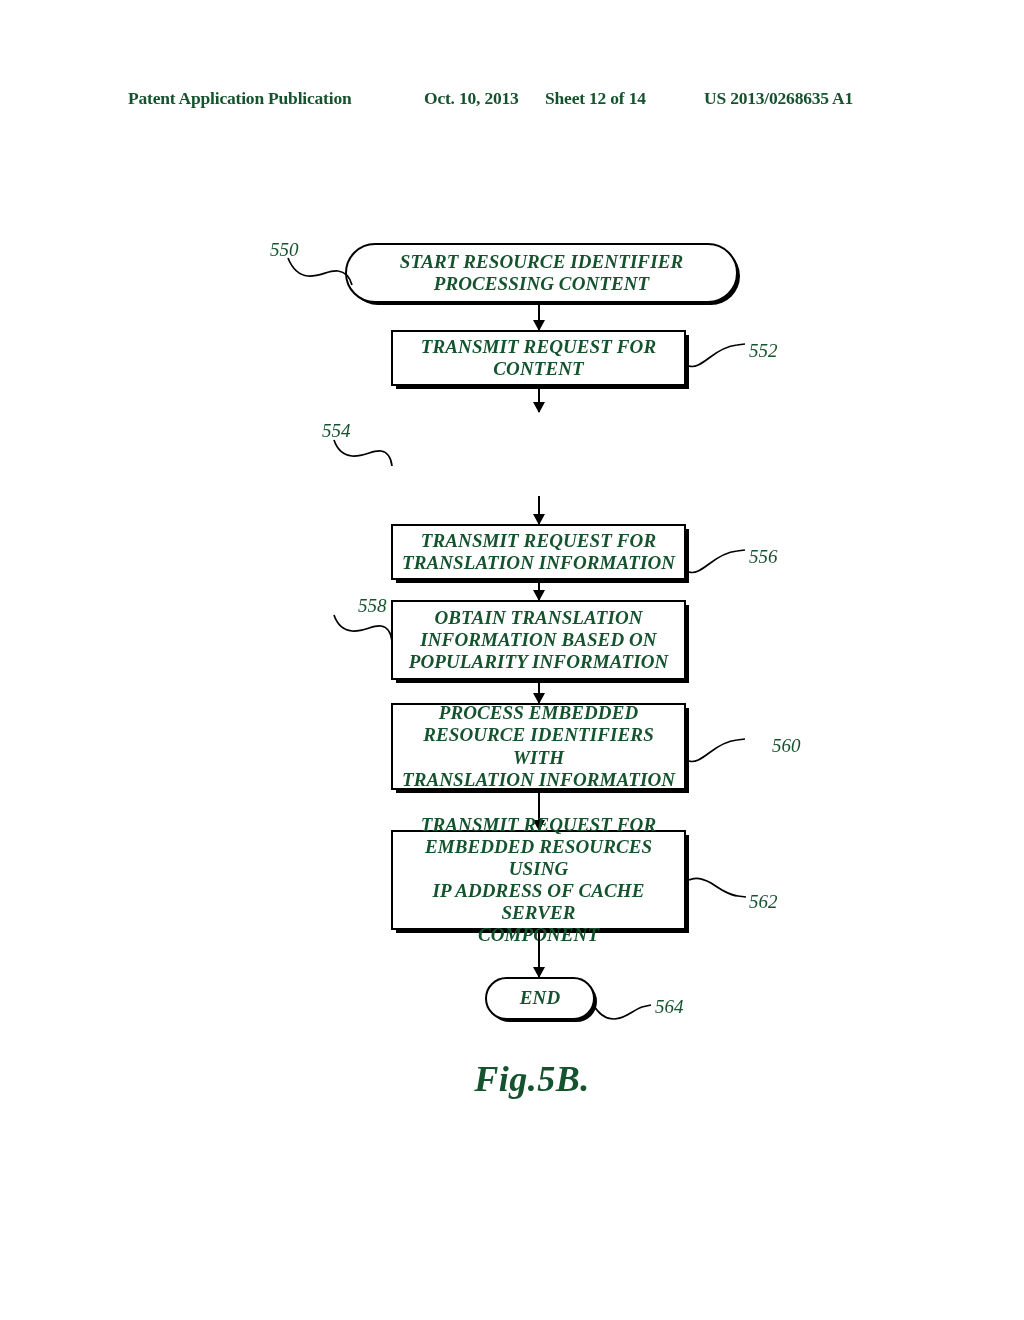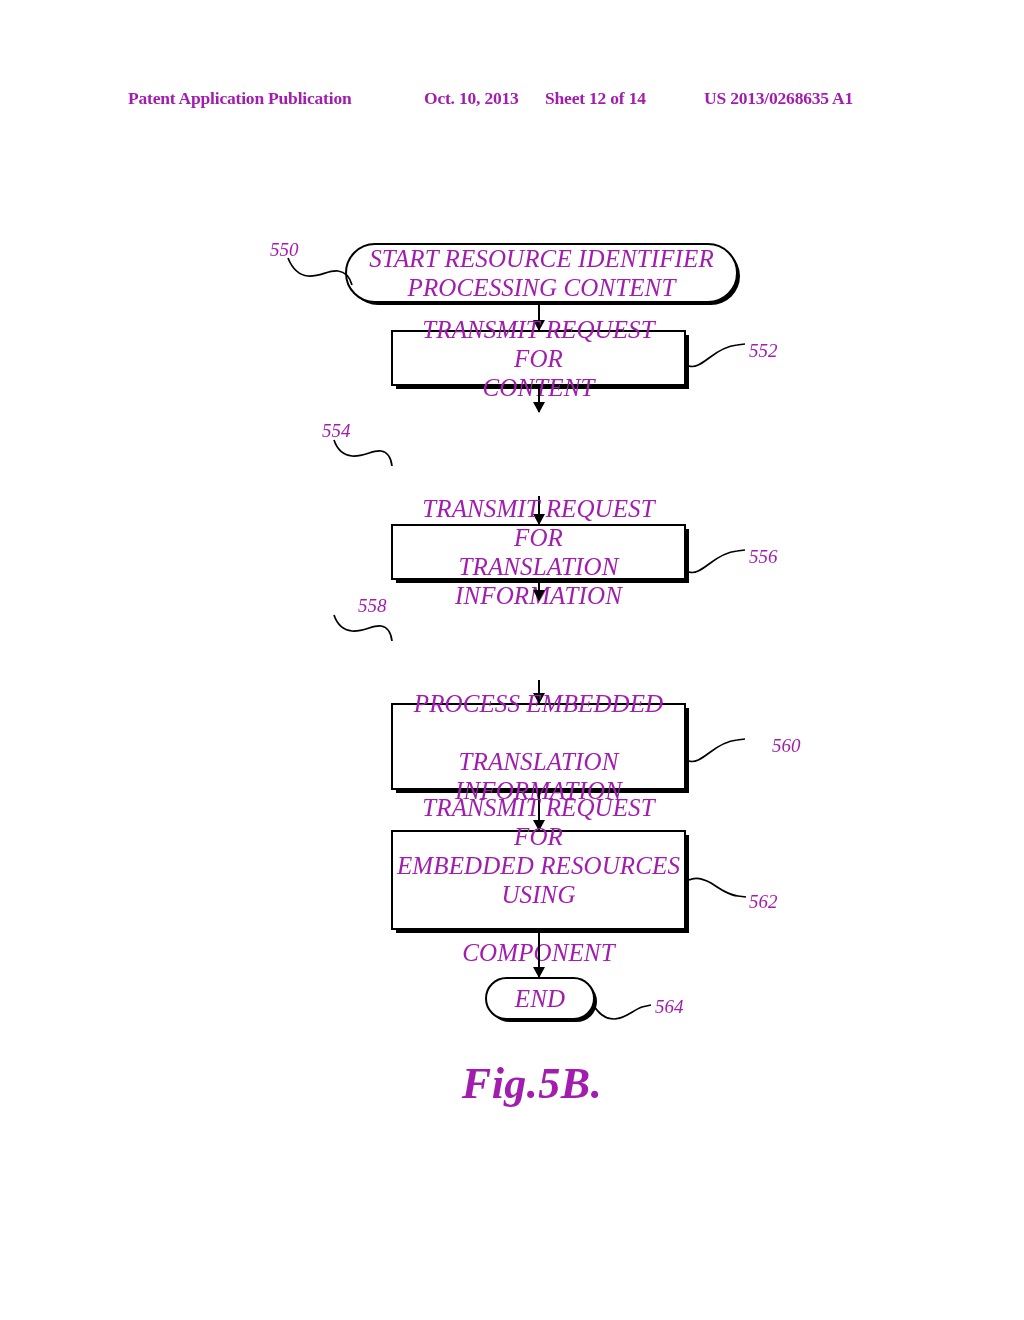--- a/index.html
+++ b/index.html
@@ -7,21 +7,21 @@
     padding: 0;
     background: #ffffff;
   }
   #page {
     position: relative;
     width: 1024px;
     height: 1320px;
     background: #ffffff;
     overflow: hidden;
     font-family: "Liberation Serif", "DejaVu Serif", serif;
-    color: #a21caf;
+    color: #14532d;
   }
 
   
   .hdr {
     position: absolute;
     top: 88px;
     font-family: "Liberation Serif", "DejaVu Serif", serif;
     font-weight: bold;
     font-size: 17.5px;
     letter-spacing: -0.2px;
@@ -36,22 +36,22 @@
   .node {
     position: absolute;
     box-sizing: border-box;
     background: #ffffff;
     border: 2px solid #000;
     display: flex;
     align-items: center;
     justify-content: center;
     text-align: center;
     font-style: italic;
-    font-weight: normal;
-    font-size: 25px;
+    font-weight: bold;
+    font-size: 19px;
     line-height: 1.16;
     letter-spacing: 0.1px;
     
     box-shadow: 4px 4px 0 -1px #000;
   }
   .node .txt { padding: 0 4px; width: 100%; }
 
   .terminator {
     border-radius: 999px;
     box-shadow: 3px 3px 0 -1px #000;
@@ -87,21 +87,21 @@
 
   
   #fig-caption {
     position: absolute;
     left: 0;
     top: 1058px;
     width: 1024px;
     text-align: center;
     font-style: italic;
     font-weight: bold;
-    font-size: 44px;
+    font-size: 36px;
     letter-spacing: 0.5px;
     font-family: "Liberation Serif", "DejaVu Serif", serif;
   }
   #fig-caption .inner { display: inline-block; margin-left: 40px; }
 </style>
 </head>
 <body>
 
 <div id="page">
 
@@ -157,50 +157,57 @@
   </div>
   <div class="refnum" style="left:749px; top:546px;">556</div>
   <div class="leader" style="left:689px; top:548px;">
     <svg width="58" height="28" viewBox="0 0 58 28">
       <path d="M0,24 C6,26 12,22 20,16 C29,9 38,4 48,3 L56,2" fill="none" stroke="#000" stroke-width="1.7"></path>
     </svg>
   </div>
 
   <div class="conn" style="left:538px; top:580px; height:20px;"></div>
 
+  <div class="node" style="left:391px; top:600px; width:295px; height:80px;">
+    <div class="txt">
+      <span>OBTAIN TRANSLATION</span><br>
+      <span>INFORMATION BASED ON</span><br>
+      <span>POPULARITY INFORMATION</span>
+    </div>
+  </div>
   <div class="refnum" style="left:322px; top:595px;margin-left:36px;">558</div>
   <div class="leader" style="left:332px; top:615px;">
     <svg width="62" height="30" viewBox="0 0 62 30">
       <path d="M2,0 C5,9 11,15 20,16 C32,17 40,10 49,11 C56,12 59,18 60,26" fill="none" stroke="#000" stroke-width="1.7"></path>
     </svg>
   </div>
 
   <div class="conn" style="left:538px; top:680px; height:23px;"></div>
 
   <div class="node" style="left:391px; top:703px; width:295px; height:87px;">
     <div class="txt">
       <span>PROCESS EMBEDDED</span><br>
-      <br>
+      <span>RESOURCE IDENTIFIERS WITH</span><br>
       <span>TRANSLATION INFORMATION</span>
     </div>
   </div>
   <div class="refnum" style="left:749px; top:735px;margin-left:23px;">560</div>
   <div class="leader" style="left:689px; top:737px;">
     <svg width="58" height="28" viewBox="0 0 58 28">
       <path d="M0,24 C6,26 12,22 20,16 C29,9 38,4 48,3 L56,2" fill="none" stroke="#000" stroke-width="1.7"></path>
     </svg>
   </div>
 
   <div class="conn" style="left:538px; top:790px; height:40px;"></div>
 
   <div class="node" style="left:391px; top:830px; width:295px; height:100px;">
     <div class="txt">
       <span>TRANSMIT REQUEST FOR</span><br>
       <span>EMBEDDED RESOURCES USING</span><br>
-      <br>
+      <span>IP ADDRESS OF CACHE SERVER</span><br>
       <span>COMPONENT</span>
     </div>
   </div>
   <div class="refnum" style="left:749px; top:891px;">562</div>
   <div class="leader" style="left:689px; top:874px;">
     <svg width="58" height="30" viewBox="0 0 58 30">
       <path d="M0,6 C6,3 13,4 22,9 C31,15 40,21 49,22 L57,23" fill="none" stroke="#000" stroke-width="1.7"></path>
     </svg>
   </div>
 

